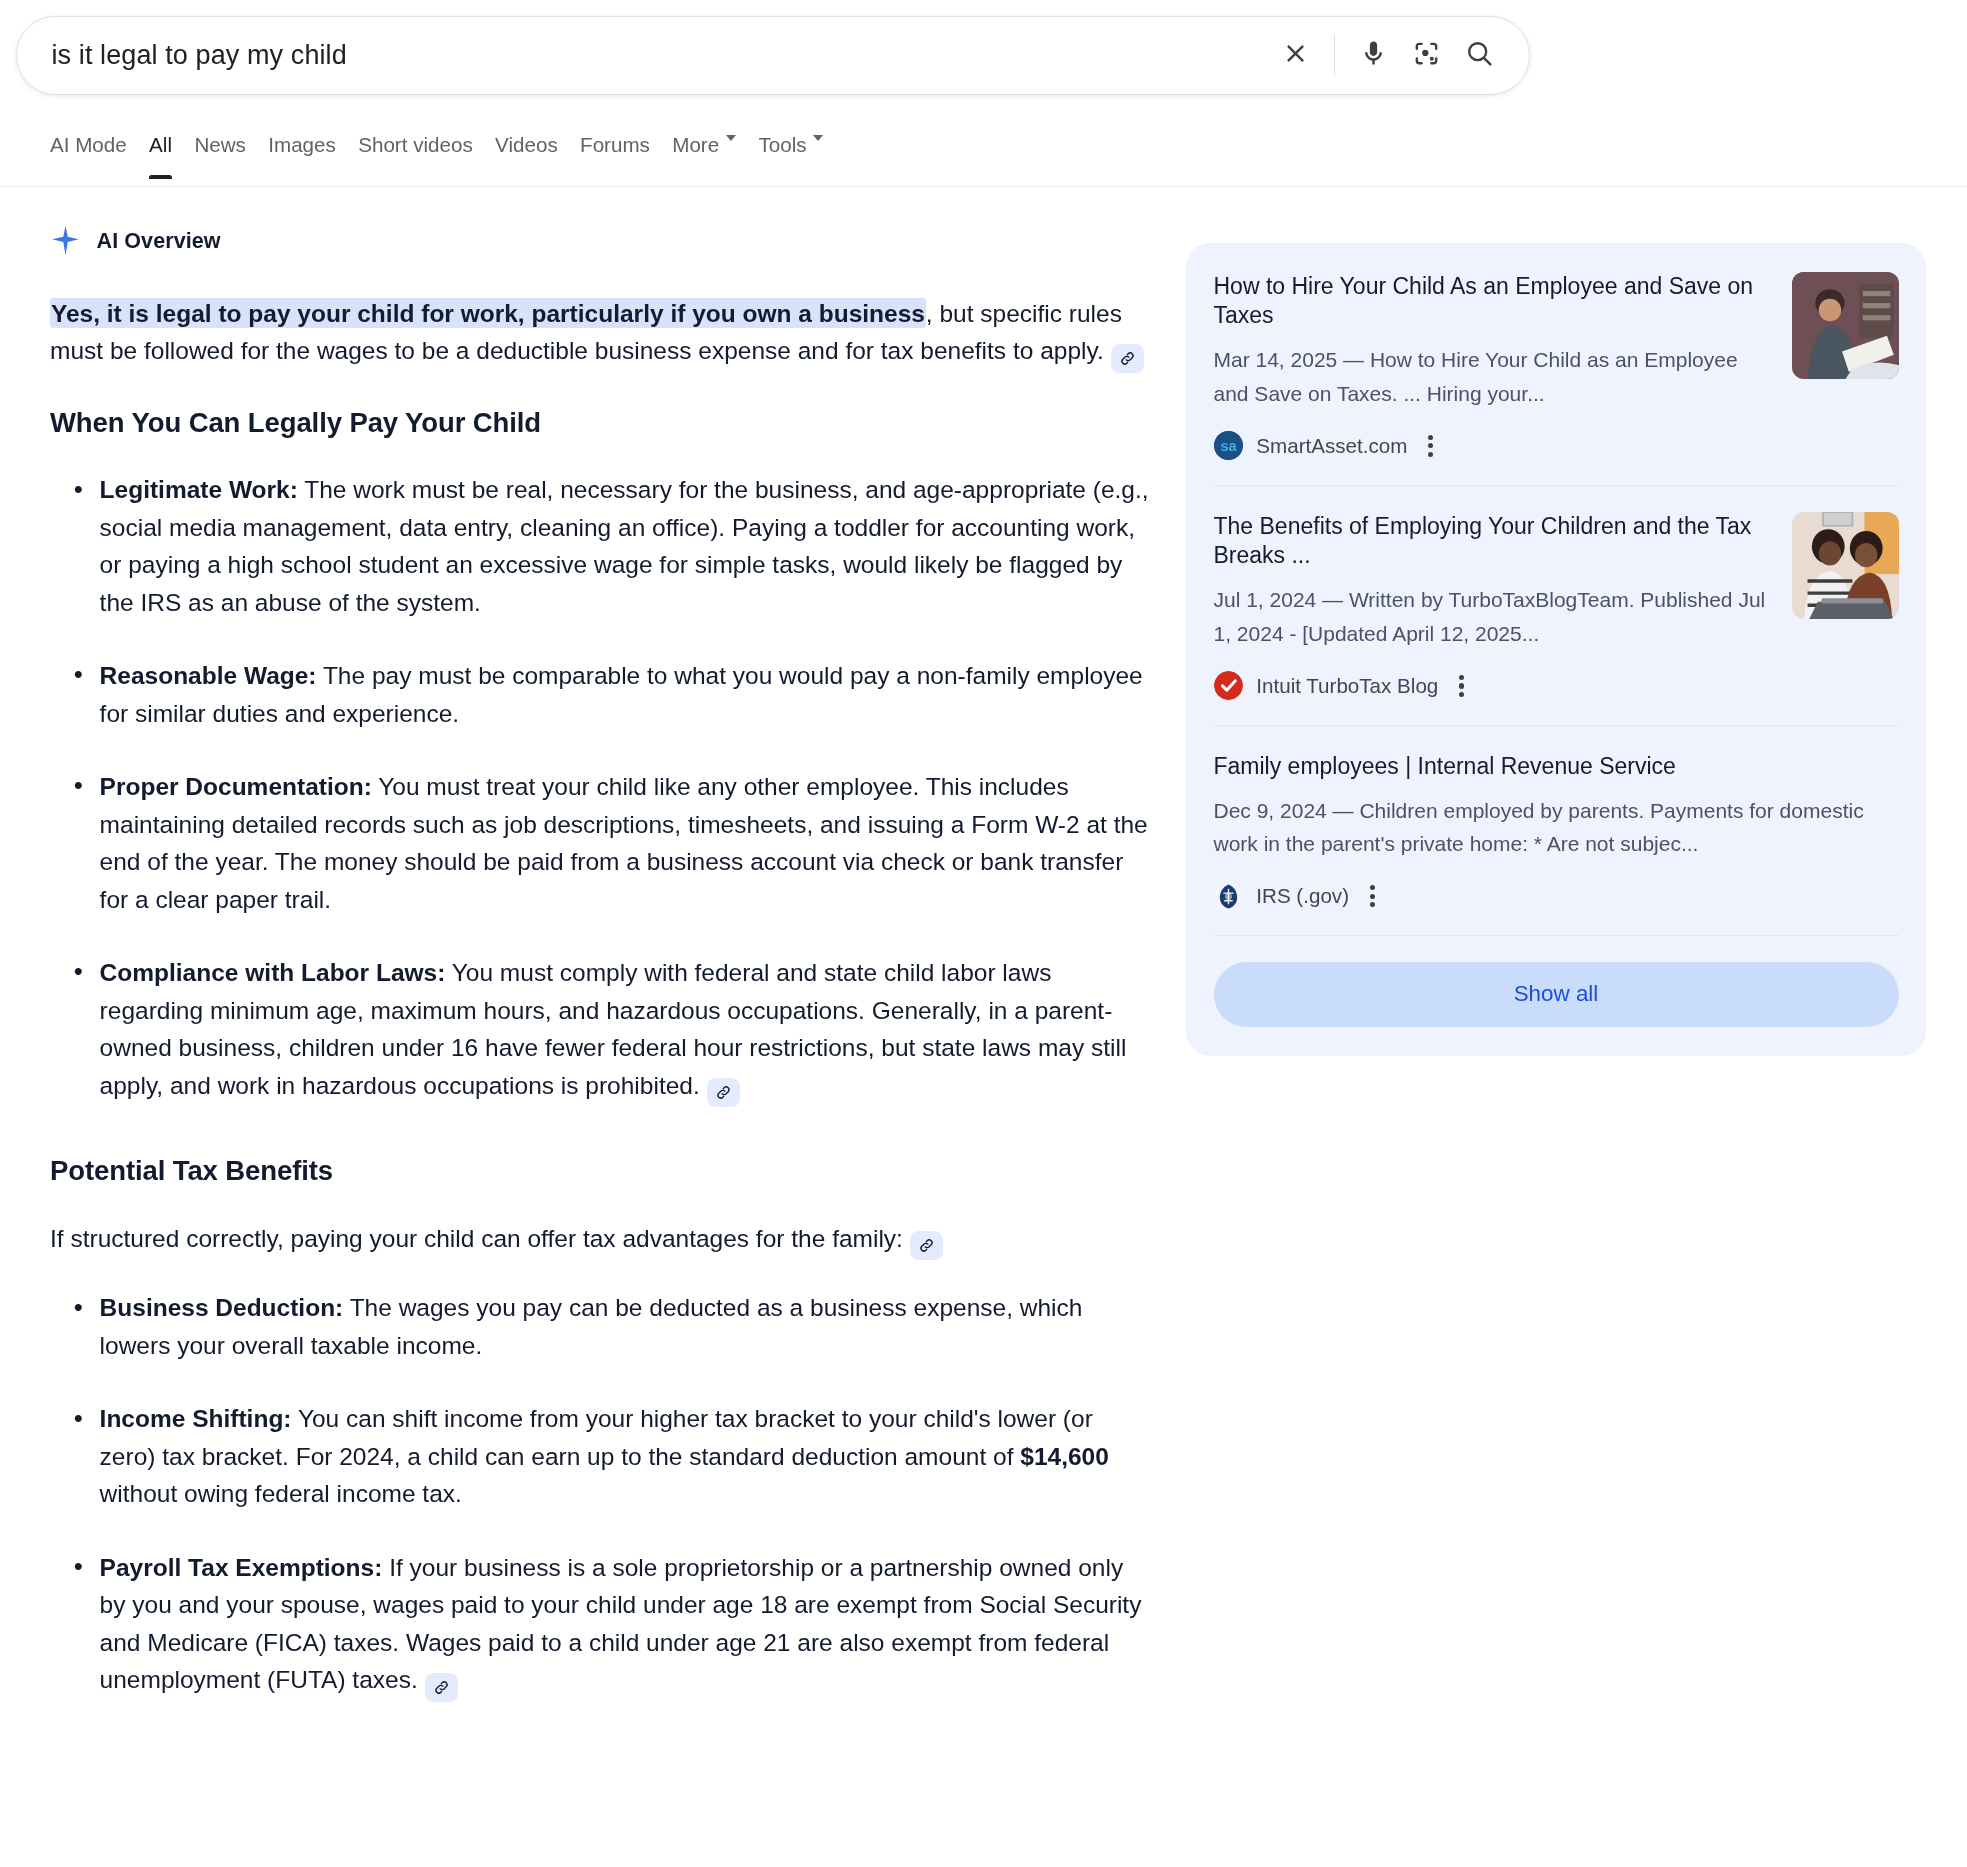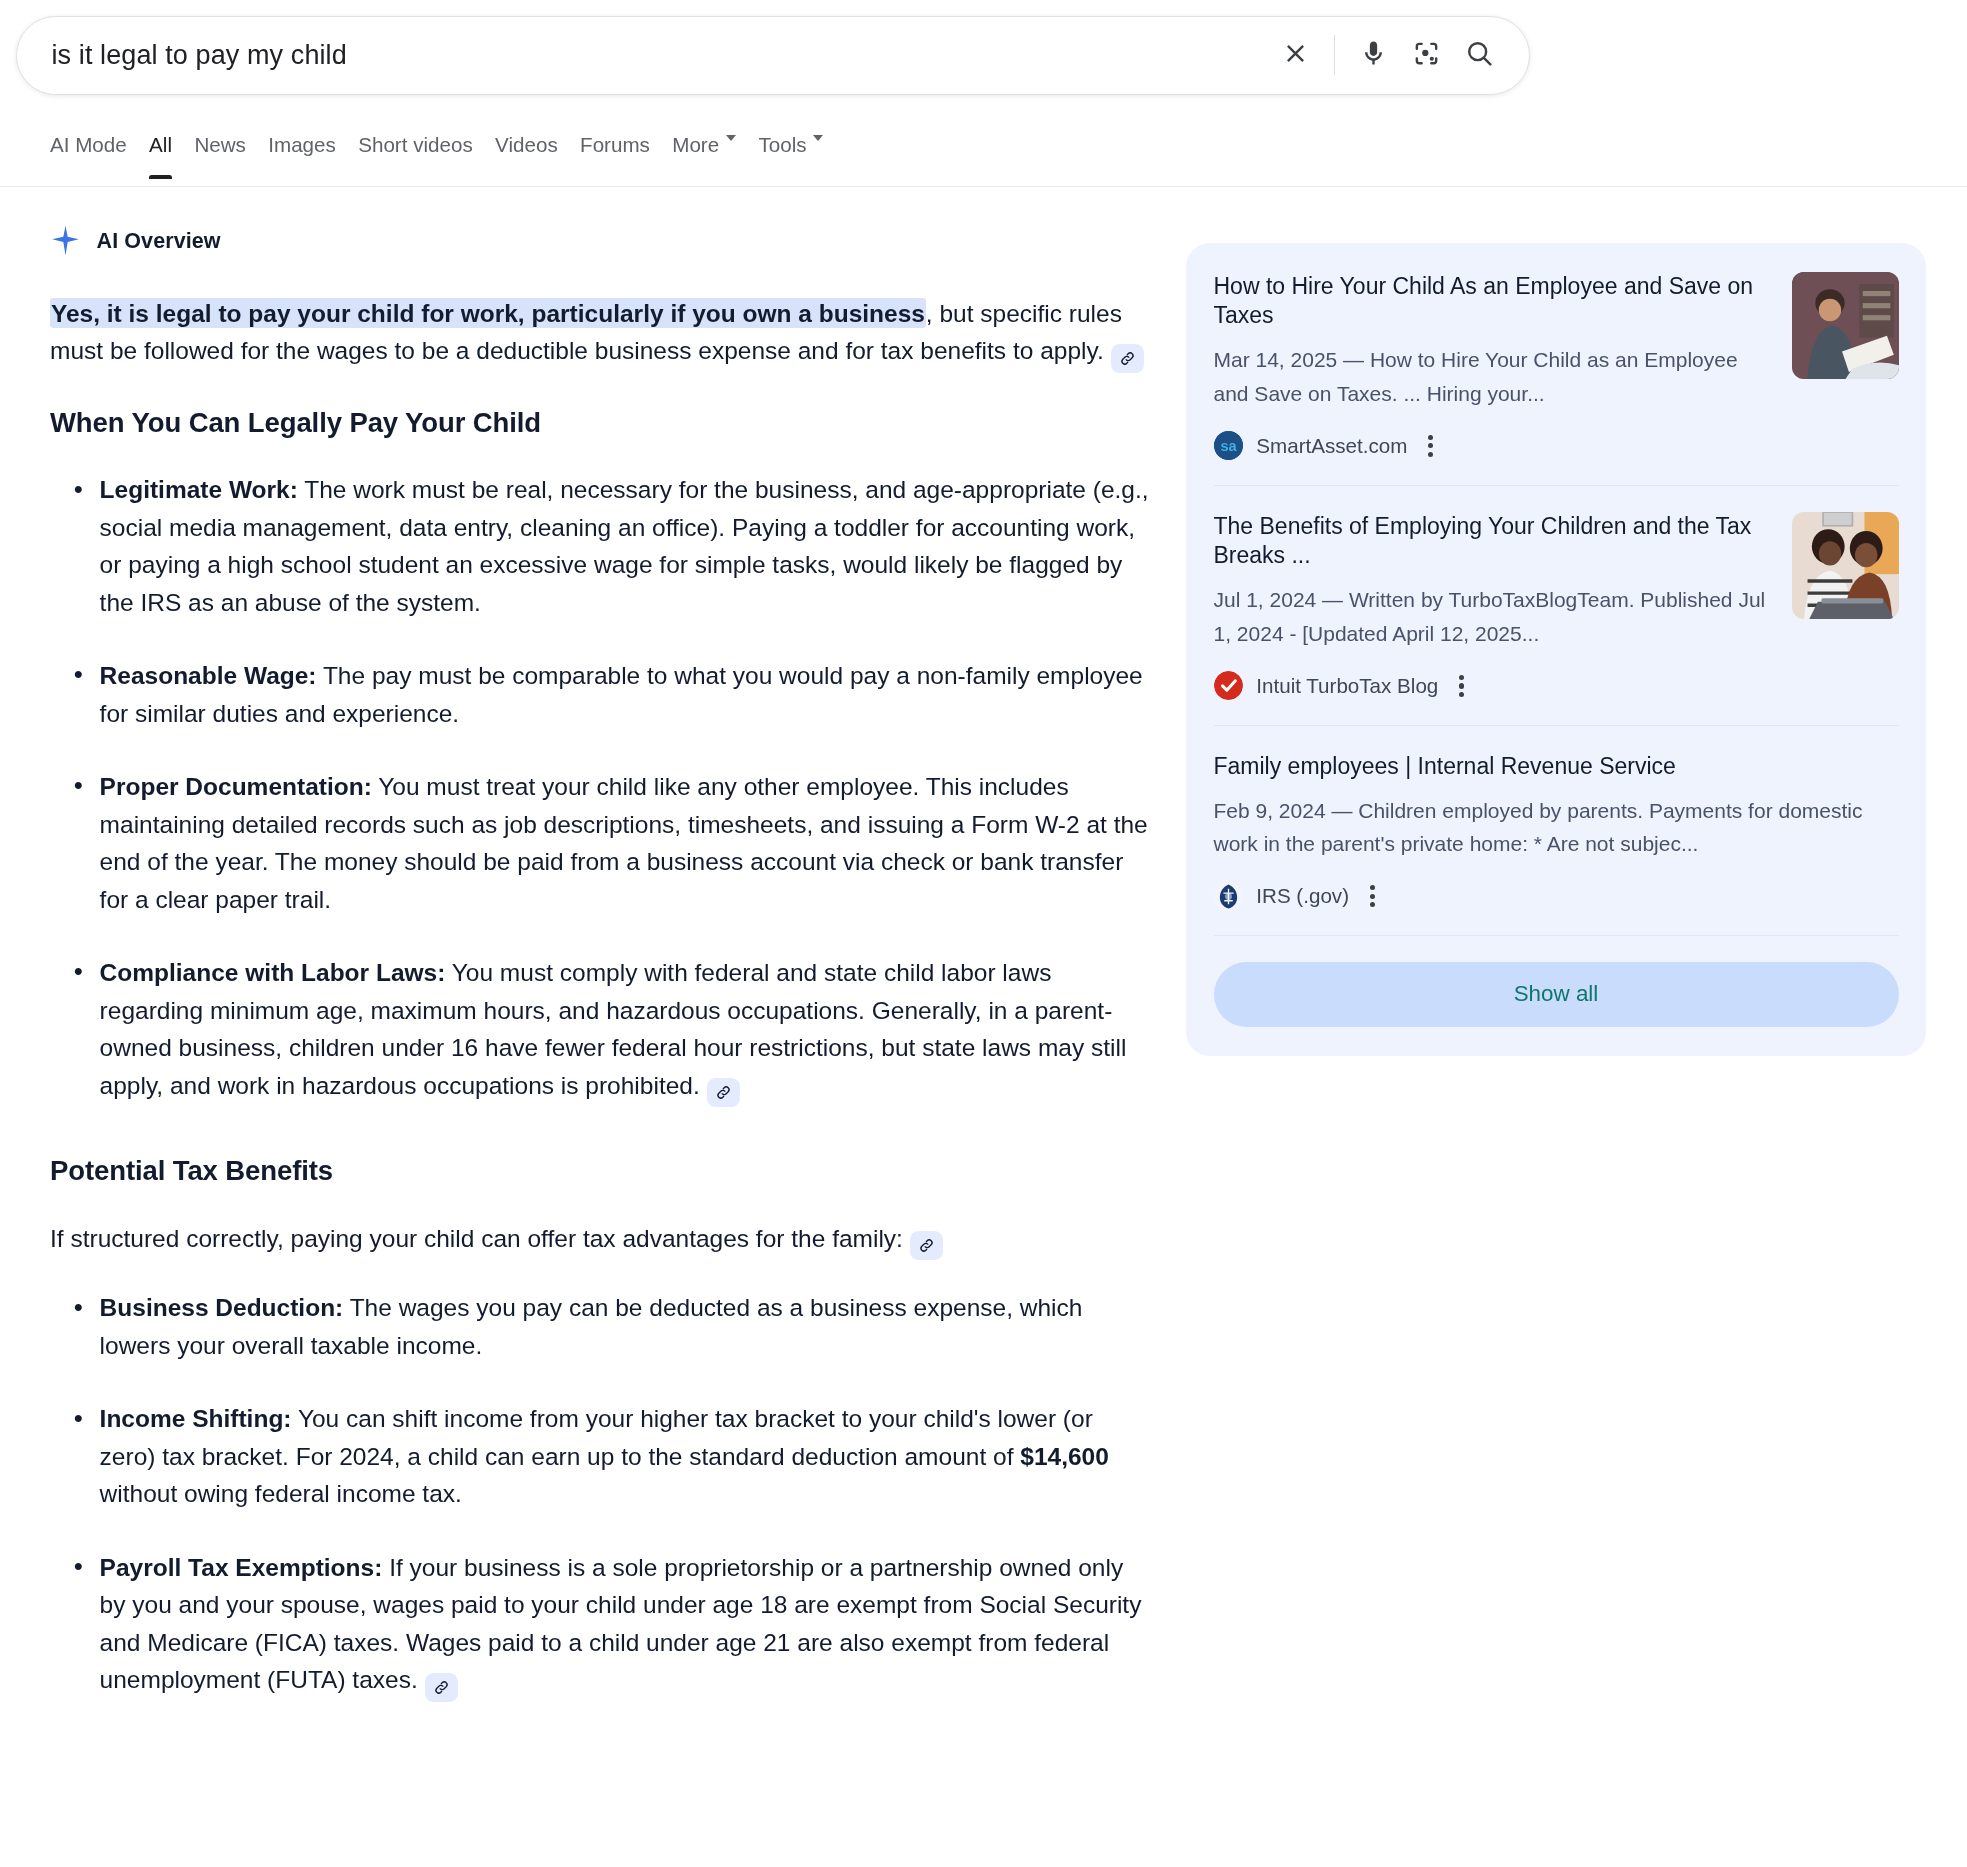--- a/index.html
+++ b/index.html
@@ -140,21 +140,21 @@
     align-items: center; cursor: pointer; padding: 5.2px 6.9px;
   }
   .src-kebab i { width: 5.2px; height: 5.2px; border-radius: 50%; background: #3c4043; display: block; }
   .thumb {
     width: 107px; height: 107px; border-radius: 12px;
     flex: 0 0 107px; overflow: hidden; position: relative;
   }
   .showall-wrap { border-top: 0.9px solid #dde6fa; padding-top: 26px; }
   .showall {
     width: 100%; height: 65px; border: 0; border-radius: 33px;
-    background: #c9dcfb; color: #0f766e; font-size: 22.4px;
+    background: #c9dcfb; color: #1d4ed8; font-size: 22.4px;
     font-family: "Liberation Sans", "DejaVu Sans", sans-serif;
     cursor: pointer;
   }
 </style>
 </head>
 <body>
 
 <div class="searchbar-wrap">
   <div class="searchbar">
     <input class="search-input" value="is it legal to pay my child" placeholder="Search" style="">
@@ -356,21 +356,21 @@
             <path d="M60 124 Q64 74 90 70 Q114 74 116 124 Z" fill="#7a4128"></path>
             <path d="M30 104 L108 104 L118 124 L20 124 Z" fill="#5d6068"></path>
             <rect x="34" y="100" width="72" height="6" rx="2" fill="#8a8e96"></rect>
           </svg>
         </div>
       </div>
 
       <div class="src">
         <div class="src-text">
           <div class="src-title">Family employees | Internal Revenue Service</div>
-          <div class="src-snip">Feb 9, 2024 — Children employed by parents. Payments for domestic work in the parent's private home: * Are not subjec...</div>
+          <div class="src-snip">Dec 9, 2024 — Children employed by parents. Payments for domestic work in the parent's private home: * Are not subjec...</div>
           <div class="src-foot">
             <span class="favicon">
               <svg width="29" height="29" viewBox="0 0 34 34">
                 <circle cx="17" cy="17" r="16.5" fill="#f3f5fb"></circle>
                 <path d="M17 3 C11 6 8 10 7 16 C6 23 10 29 17 31 C24 29 28 23 27 16 C26 10 23 6 17 3 Z" fill="#1b3b73"></path>
                 <path d="M17 8 L17 26 M11 13 L23 13 M12 22 L22 22" stroke="#f3f5fb" stroke-width="1.6"></path>
                 <circle cx="17" cy="17" r="4" fill="#f3f5fb" opacity=".55"></circle>
               </svg>
             </span>
             <span class="src-name">IRS (.gov)</span>

